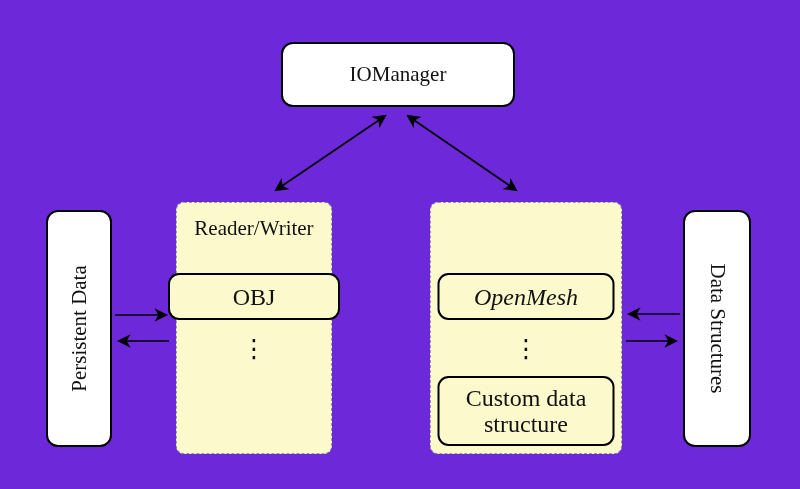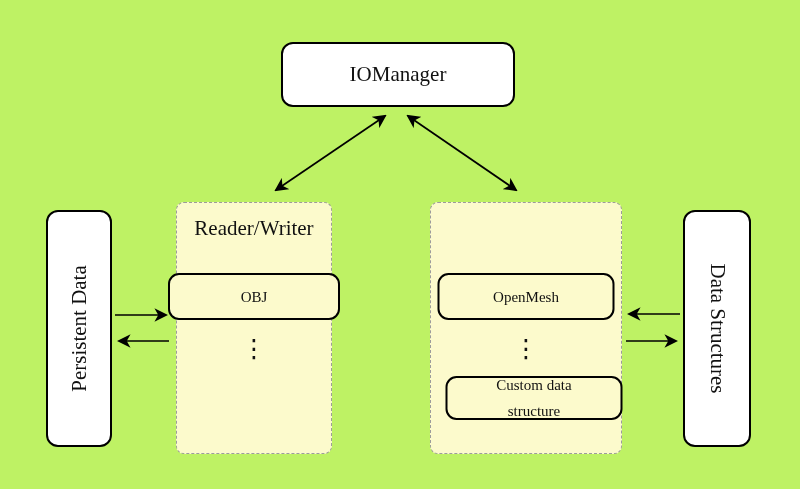--- a/index.html
+++ b/index.html
@@ -1,19 +1,19 @@
 <!DOCTYPE html>
 <html><head>
 <meta charset="utf-8">
 <style>
   html,body{margin:0;padding:0;background:#ffffff;}
   .canvas{
     position:relative;
     width:800px;height:489px;
-    background:#bef264;
+    background:#6d28d9;
     font-family:"Liberation Serif","DejaVu Serif",serif;
     color:#111111;
     overflow:hidden;
   }
   .arrows{position:absolute;left:0;top:0;width:800px;height:489px;pointer-events:none;}
   .node{
     position:absolute;
     background:#ffffff;
     border:2.5px solid #000000;
     border-radius:12px;
@@ -39,21 +39,21 @@
   }
   .item{
     position:absolute;
     left:50%;transform:translateX(-50%);
     background:#fcfacc;
     border:2.2px solid #000000;
     border-radius:11px;
     box-sizing:border-box;
     display:flex;align-items:center;justify-content:center;
     text-align:center;
-    font-size:15px;
+    font-size:24px;
     line-height:26px;
     white-space:pre-line;
   }
   .dots{
     position:absolute;
     left:50%;transform:translateX(-50%);
     font-family:"DejaVu Sans","DejaVu Serif",sans-serif;
     font-size:25px;
     line-height:25px;
     color:#111111;
@@ -90,19 +90,19 @@
     <span class="vtext rot-cw">Data Structures</span>
   </div>
 
   <div class="group" style="left:176px;top:202px;width:156px;height:252px;">
     <div class="group-title">Reader/Writer</div>
     <div class="item" style="top:70px;width:172px;height:47px;">OBJ</div>
     <div class="dots" style="top:133px;">⋮</div>
   </div>
 
   <div class="group" style="left:430px;top:202px;width:192px;height:252px;">
-    <div class="item" style="top:70px;width:177px;height:47px;">OpenMesh</div>
+    <div class="item" style="top:70px;width:177px;height:47px;font-style:italic;">OpenMesh</div>
     <div class="dots" style="top:133px;">⋮</div>
-    <div class="item" style="top:173px;width:177px;height:44px;margin-left:8px;">Custom data
+    <div class="item" style="top:173px;width:177px;height:70px;">Custom data
 structure</div>
   </div>
 
 </div>
 
 </body></html>

